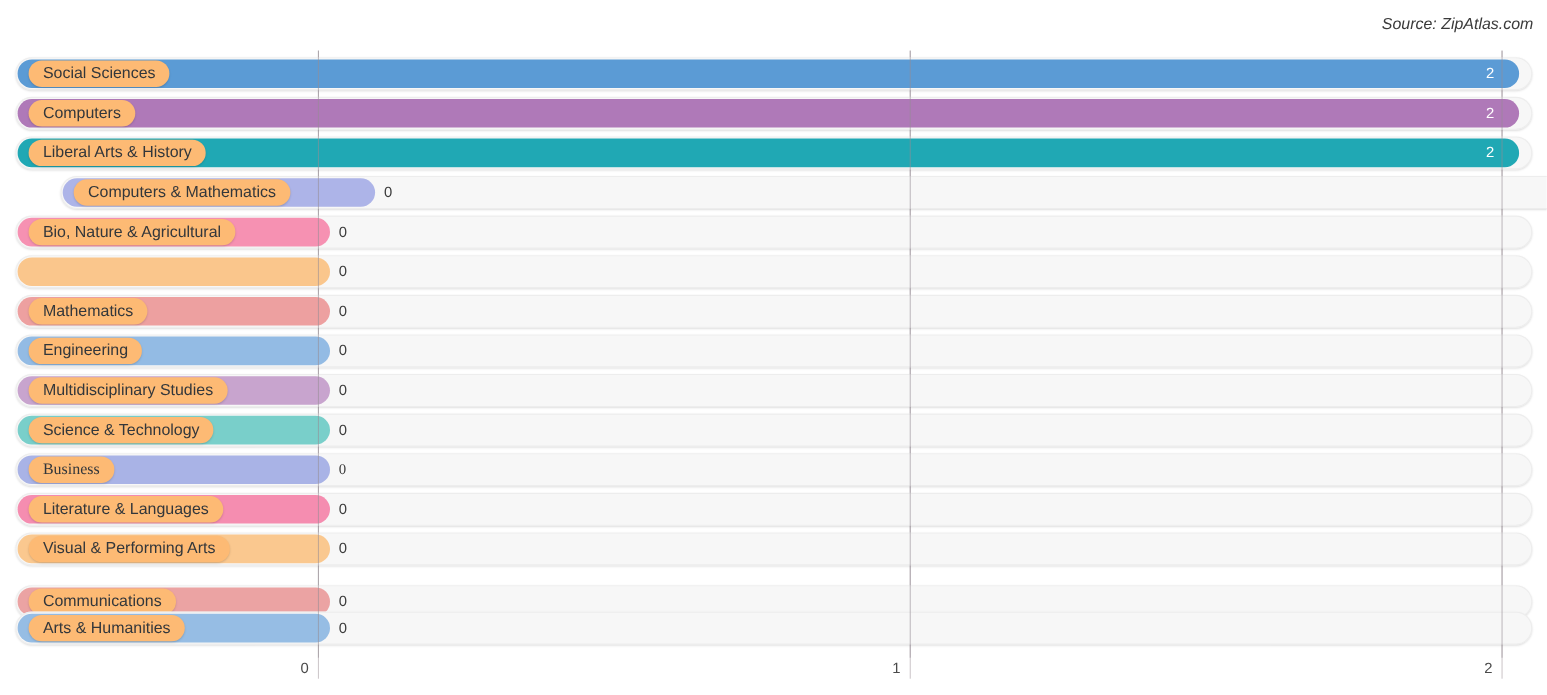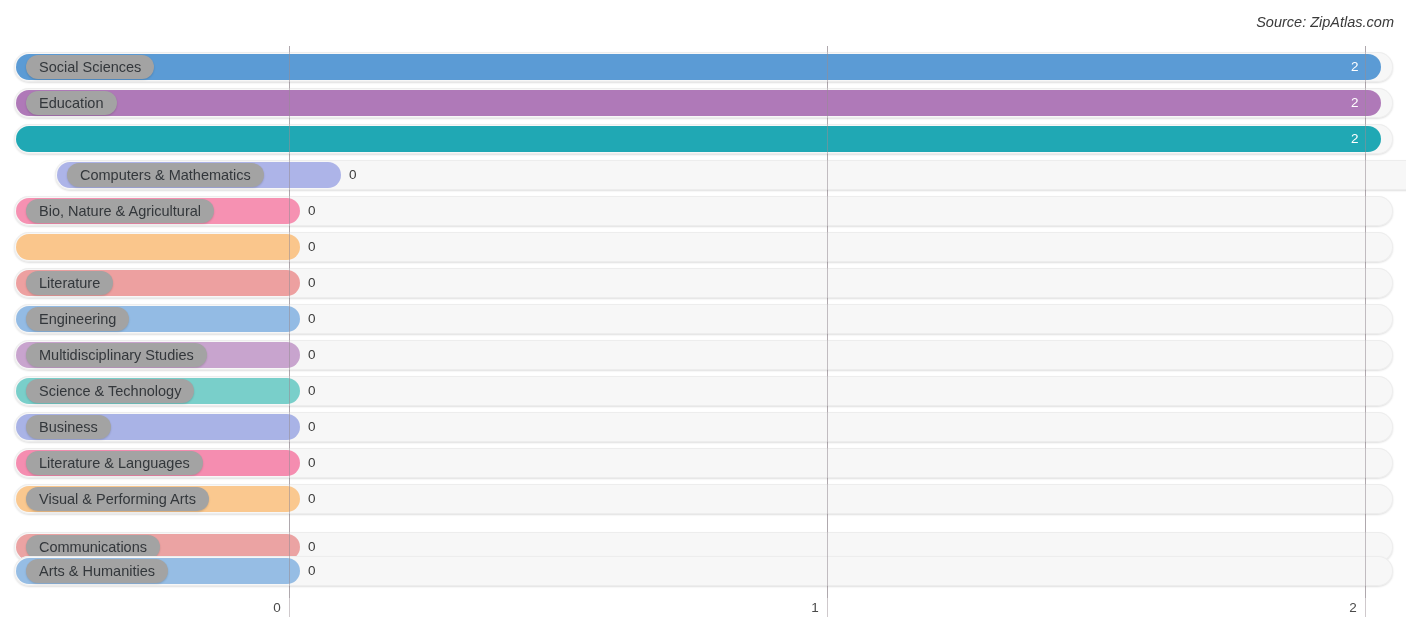--- a/index.html
+++ b/index.html
@@ -87,21 +87,21 @@
     border-radius: 13px;
     z-index: 3;
   }
   .label-pill {
     position: absolute;
     top: 4px;
     left: 26px;
     height: 24px;
     line-height: 24px;
     padding: 0 13px;
-    background: #a3a3a3;
+    background: #fdba74;
     border-radius: 12px;
     font-size: 14.5px;
     color: #33373b;
     white-space: nowrap;
     z-index: 5;
     box-shadow: 0 1px 2px rgba(0,0,0,0.16);
   }
   .value-in {
     position: absolute;
     top: 4px;
@@ -158,26 +158,27 @@
     <div class="gridline" style="left: 1365px;"></div>
     <div class="row" style="top: 5px;">
       <div class="track"></div>
       <div class="bar" style="left: 16px; width: 1365px; background: rgb(91, 155, 213);"></div>
       <div class="label-pill">Social Sciences</div>
       <div class="value-in" style="left: 1351px;">2</div>
     </div>
     <div class="row" style="top: 41px;">
       <div class="track"></div>
       <div class="bar" style="left: 16px; width: 1365px; background: rgb(175, 121, 184);"></div>
-      <div class="label-pill">Education</div>
+      <div class="label-pill">Computers</div>
       <div class="value-in" style="left: 1351px;">2</div>
     </div>
     <div class="row" style="top: 77px;">
       <div class="track"></div>
       <div class="bar" style="left: 16px; width: 1365px; background: rgb(32, 168, 180);"></div>
+      <div class="label-pill">Liberal Arts &amp; History</div>
       <div class="value-in" style="left: 1351px;">2</div>
     </div>
     <div class="row" style="top: 113px; margin-left: 41px;">
       <div class="track"></div>
       <div class="bar" style="left: 16px; width: 284px; background: rgb(173, 180, 232);"></div>
       <div class="label-pill">Computers &amp; Mathematics</div>
       <div class="value-out" style="left: 308px;">0</div>
     </div>
     <div class="row" style="top: 149px; text-align: center;">
       <div class="track"></div>
@@ -186,42 +187,42 @@
       <div class="value-out" style="left: 308px;">0</div>
     </div>
     <div class="row" style="top: 185px;">
       <div class="track"></div>
       <div class="bar" style="left: 16px; width: 284px; background: rgb(250, 198, 140);"></div>
       <div class="value-out" style="left: 308px;">0</div>
     </div>
     <div class="row" style="top: 221px;">
       <div class="track"></div>
       <div class="bar" style="left: 16px; width: 284px; background: rgb(237, 160, 160);"></div>
-      <div class="label-pill">Literature</div>
+      <div class="label-pill">Mathematics</div>
       <div class="value-out" style="left: 308px;">0</div>
     </div>
     <div class="row" style="top: 257px;">
       <div class="track"></div>
       <div class="bar" style="left: 16px; width: 284px; background: rgb(147, 187, 228);"></div>
       <div class="label-pill">Engineering</div>
       <div class="value-out" style="left: 308px;">0</div>
     </div>
     <div class="row" style="top: 293px;">
       <div class="track"></div>
       <div class="bar" style="left: 16px; width: 284px; background: rgb(200, 164, 206);"></div>
       <div class="label-pill">Multidisciplinary Studies</div>
       <div class="value-out" style="left: 308px;">0</div>
     </div>
     <div class="row" style="top: 329px; padding-left: 45px;">
       <div class="track"></div>
       <div class="bar" style="left: 16px; width: 284px; background: rgb(121, 207, 202);"></div>
       <div class="label-pill">Science &amp; Technology</div>
       <div class="value-out" style="left: 308px;">0</div>
     </div>
-    <div class="row" style="top: 365px;">
+    <div class="row" style="top: 365px; font-family: Liberation Serif, serif;">
       <div class="track"></div>
       <div class="bar" style="left: 16px; width: 284px; background: rgb(169, 179, 230);"></div>
       <div class="label-pill">Business</div>
       <div class="value-out" style="left: 308px;">0</div>
     </div>
     <div class="row" style="top: 401px;">
       <div class="track"></div>
       <div class="bar" style="left: 16px; width: 284px; background: rgb(245, 141, 176);"></div>
       <div class="label-pill">Literature &amp; Languages</div>
       <div class="value-out" style="left: 308px;">0</div>

